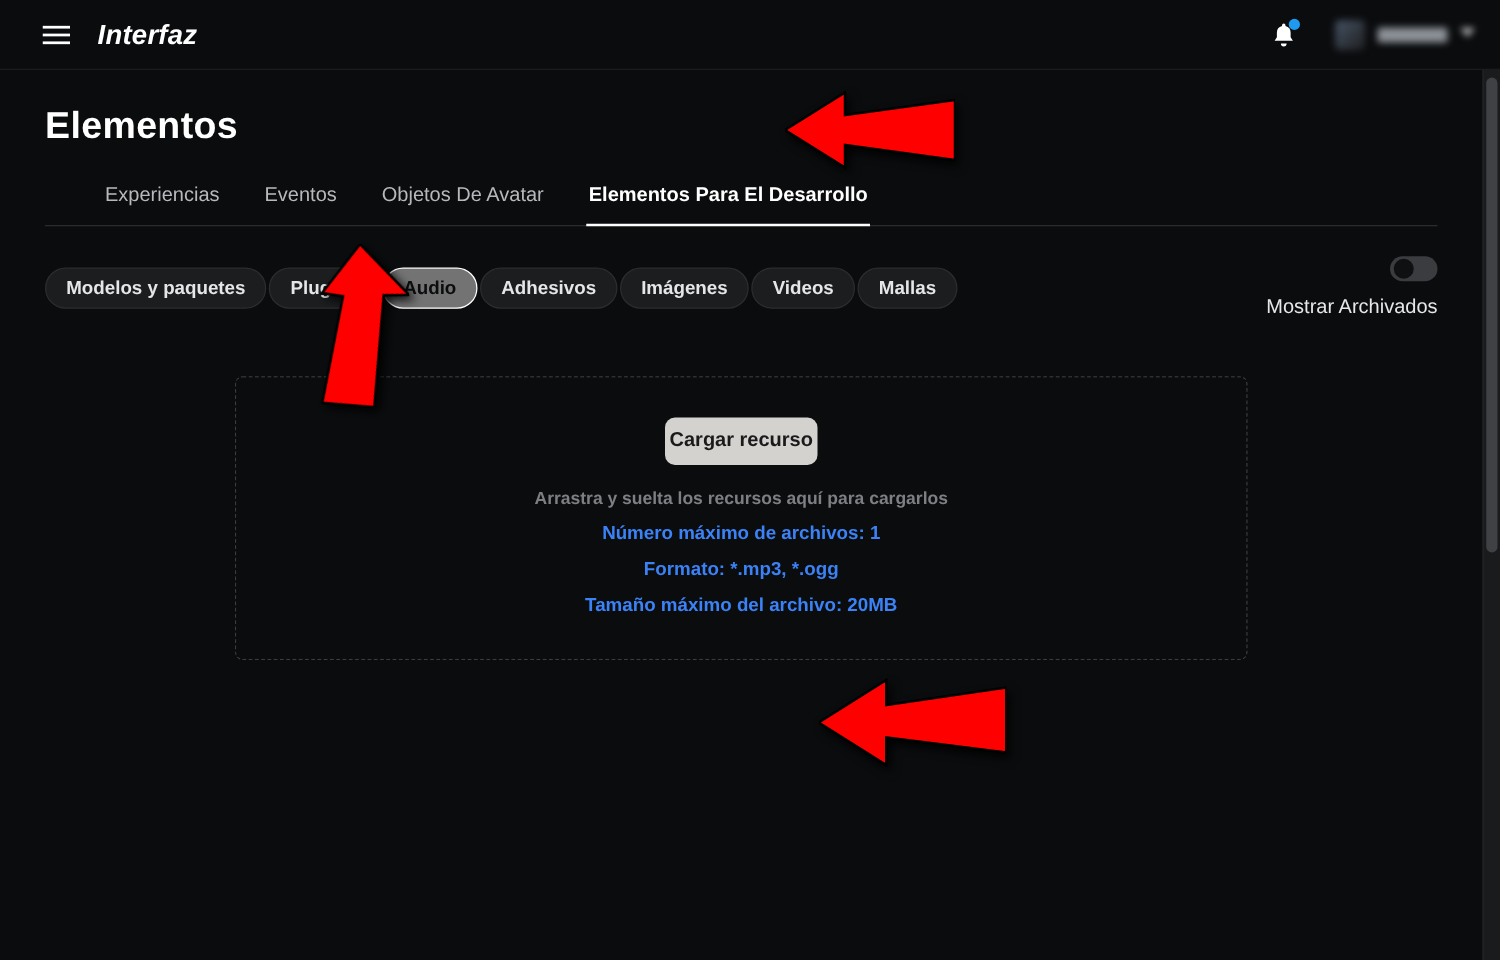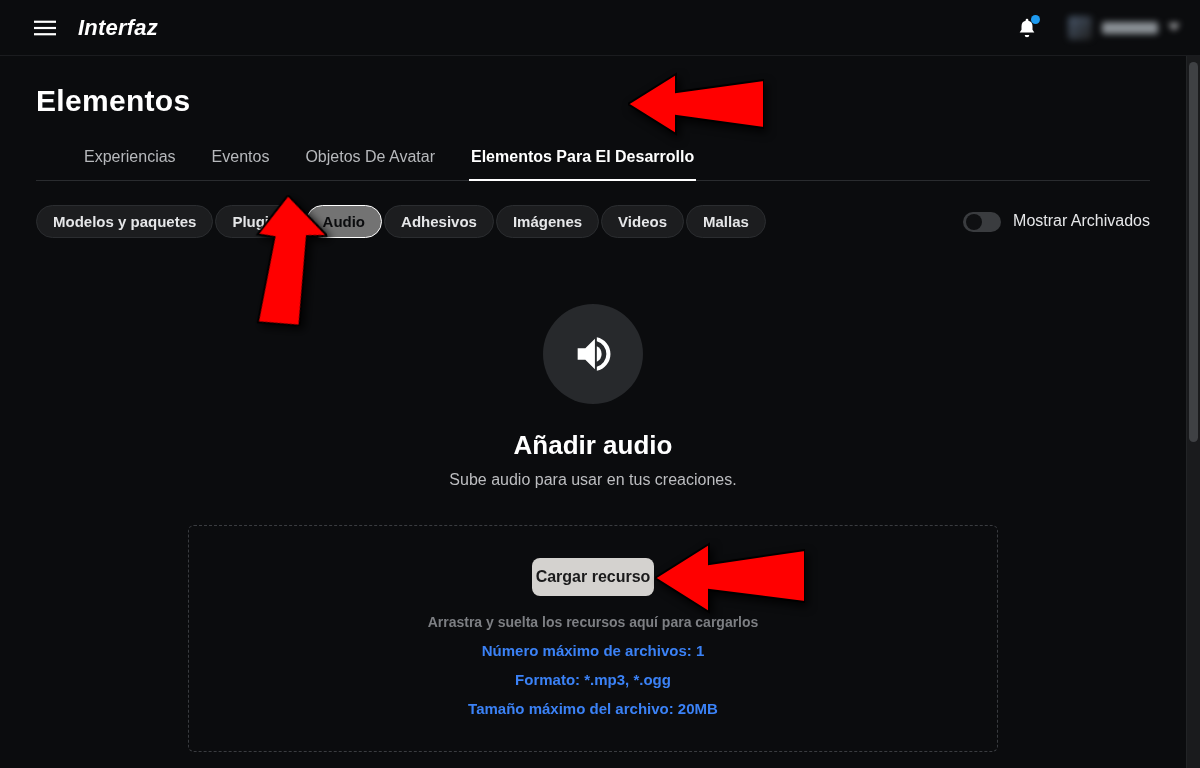--- a/index.html
+++ b/index.html
@@ -149,26 +149,27 @@
     cursor: pointer;
   }
   .chip.active {
     background: #737373;
     color: #0b0c0e;
     border-color: #fff;
   }
   .archived-control {
     margin-left: auto;
     display: flex;
-    align-items: flex-start;
+    align-items: flex-end;
     gap: 12px;
     font-size: 16px;
     color: #e6e7e9;
     white-space: nowrap;
     cursor: pointer;
+    flex-direction: column;
   }
   .switch {
     width: 38px; height: 20px;
     border-radius: 999px;
     background: #3a3c3f;
     position: relative;
   }
   .switch::after {
     content: "";
     position: absolute;
@@ -288,31 +289,20 @@
       <span class="chip">Imágenes</span>
       <span class="chip">Videos</span>
       <span class="chip">Mallas</span>
 
       <label class="archived-control">
         <span class="switch"></span>
         <span>Mostrar Archivados</span>
       </label>
     </div>
 
-    <div class="empty-state">
-      <div class="big-icon">
-        <svg width="46" height="46" viewBox="0 0 24 24" fill="#fff">
-          <path d="M4 9v6h4l5 5V4L8 9H4z"></path>
-          <path d="M16.5 12a4.5 4.5 0 0 0-2.5-4v8a4.5 4.5 0 0 0 2.5-4z"></path>
-          <path d="M14 3.2v2.1a7 7 0 0 1 0 13.4v2.1a9 9 0 0 0 0-17.6z"></path>
-        </svg>
-      </div>
-      <div class="empty-title">Añadir audio</div>
-      <div class="empty-sub">Sube audio para usar en tus creaciones.</div>
-    </div>
 
     <div class="dropzone">
       <button class="upload-btn">Cargar recurso</button>
       <div class="drop-hint">Arrastra y suelta los recursos aquí para cargarlos</div>
       <div class="drop-line">Número máximo de archivos: 1</div>
       <div class="drop-line">Formato: *.mp3, *.ogg</div>
       <div class="drop-line">Tamaño máximo del archivo: 20MB</div>
     </div>
 
   </div>

